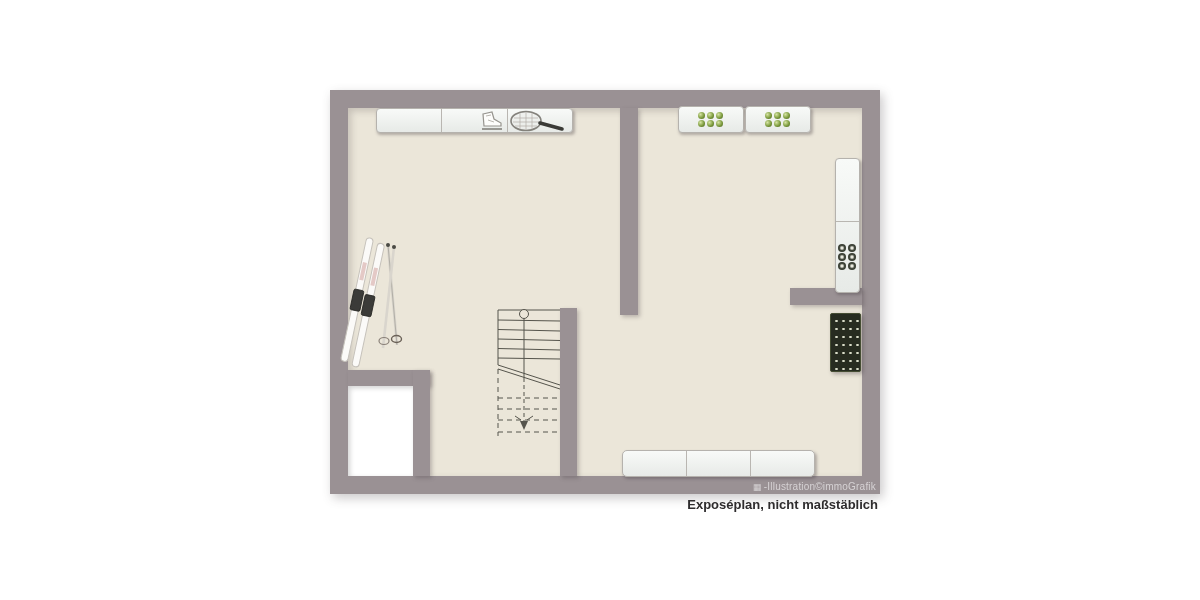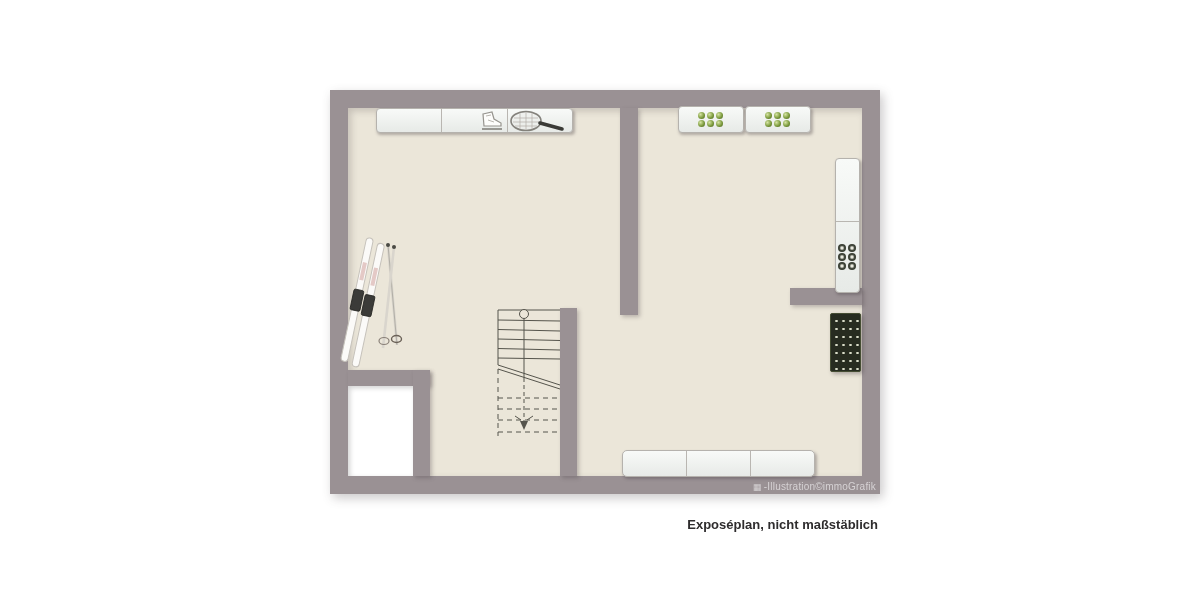--- a/index.html
+++ b/index.html
@@ -73,21 +73,21 @@
   .skis-svg{left:-10px;top:125px;}
   .stairs-svg{left:149px;top:200px;}
   
   .watermark{
     position:absolute;right:-14px;bottom:-16px;white-space:nowrap;
     font-size:10px;color:var(--watermark-text,#d6d2d4);letter-spacing:.2px;margin-top:48px;
   }
   .watermark .logo{font-size:9px;margin-right:2px;}
   .caption{
     position:absolute;left:330px;top:497px;width:548px;text-align:right;
-    font-size:13px;font-weight:bold;color:var(--caption-text,#2e2c2d);margin-top:20px;
+    font-size:13px;font-weight:bold;color:var(--caption-text,#2e2c2d);
   }
 </style>
 </head>
 <body>
 
 <div class="plan">
 
   <div class="iwall wall-divider"></div>
   <div class="iwall wall-stub-right"></div>
   <div class="iwall wall-stairs"></div>

